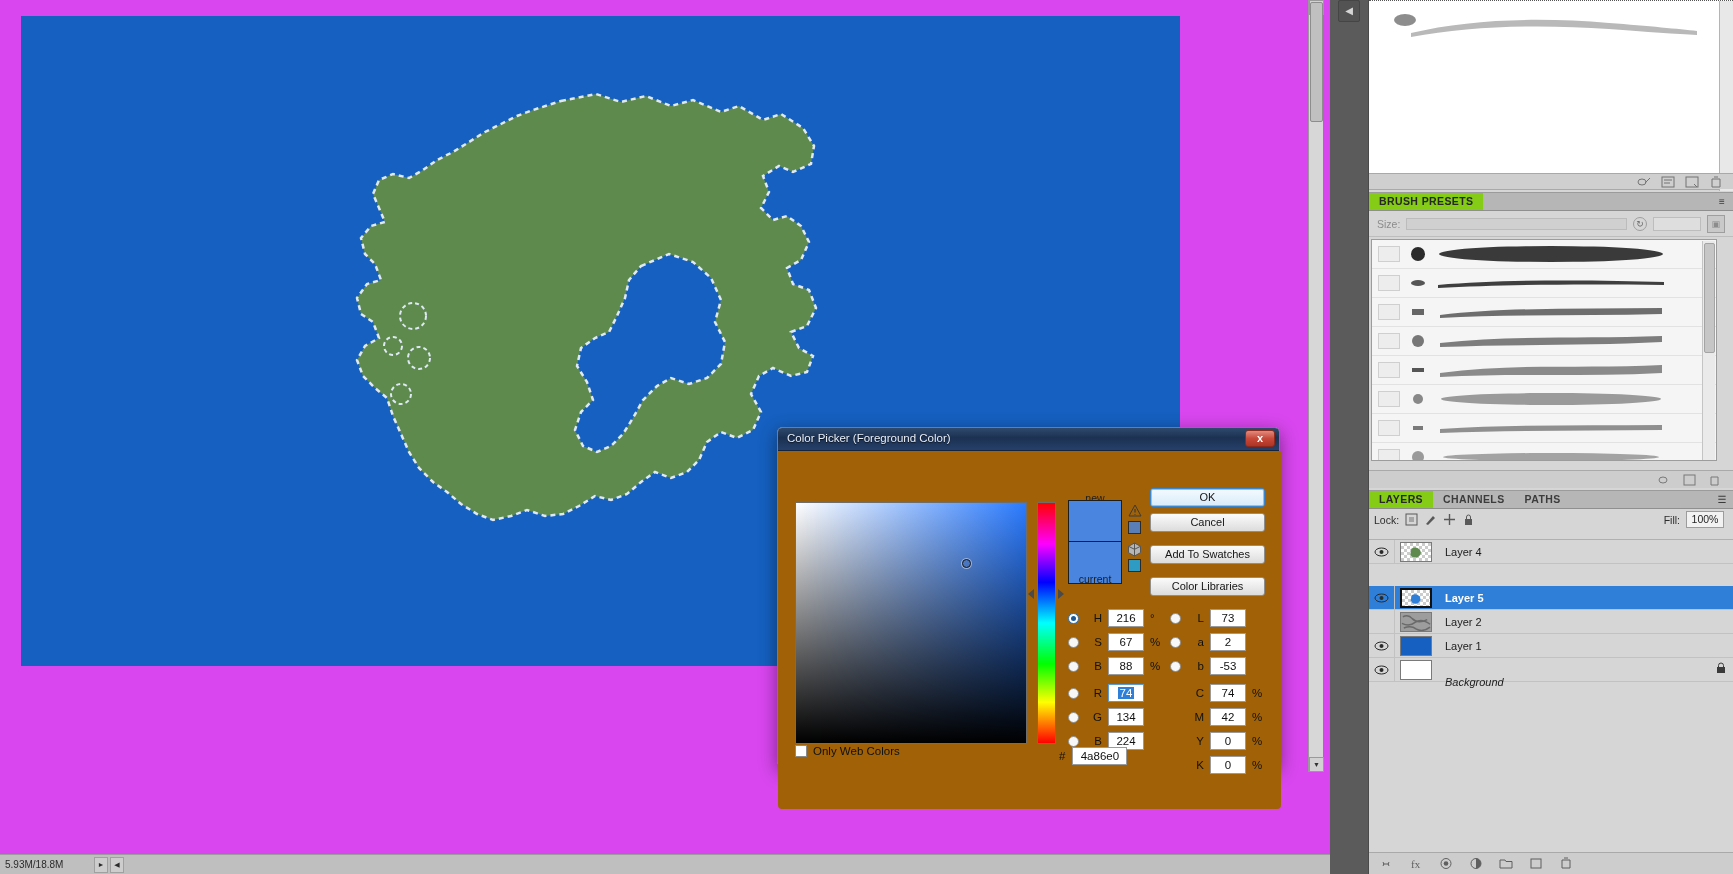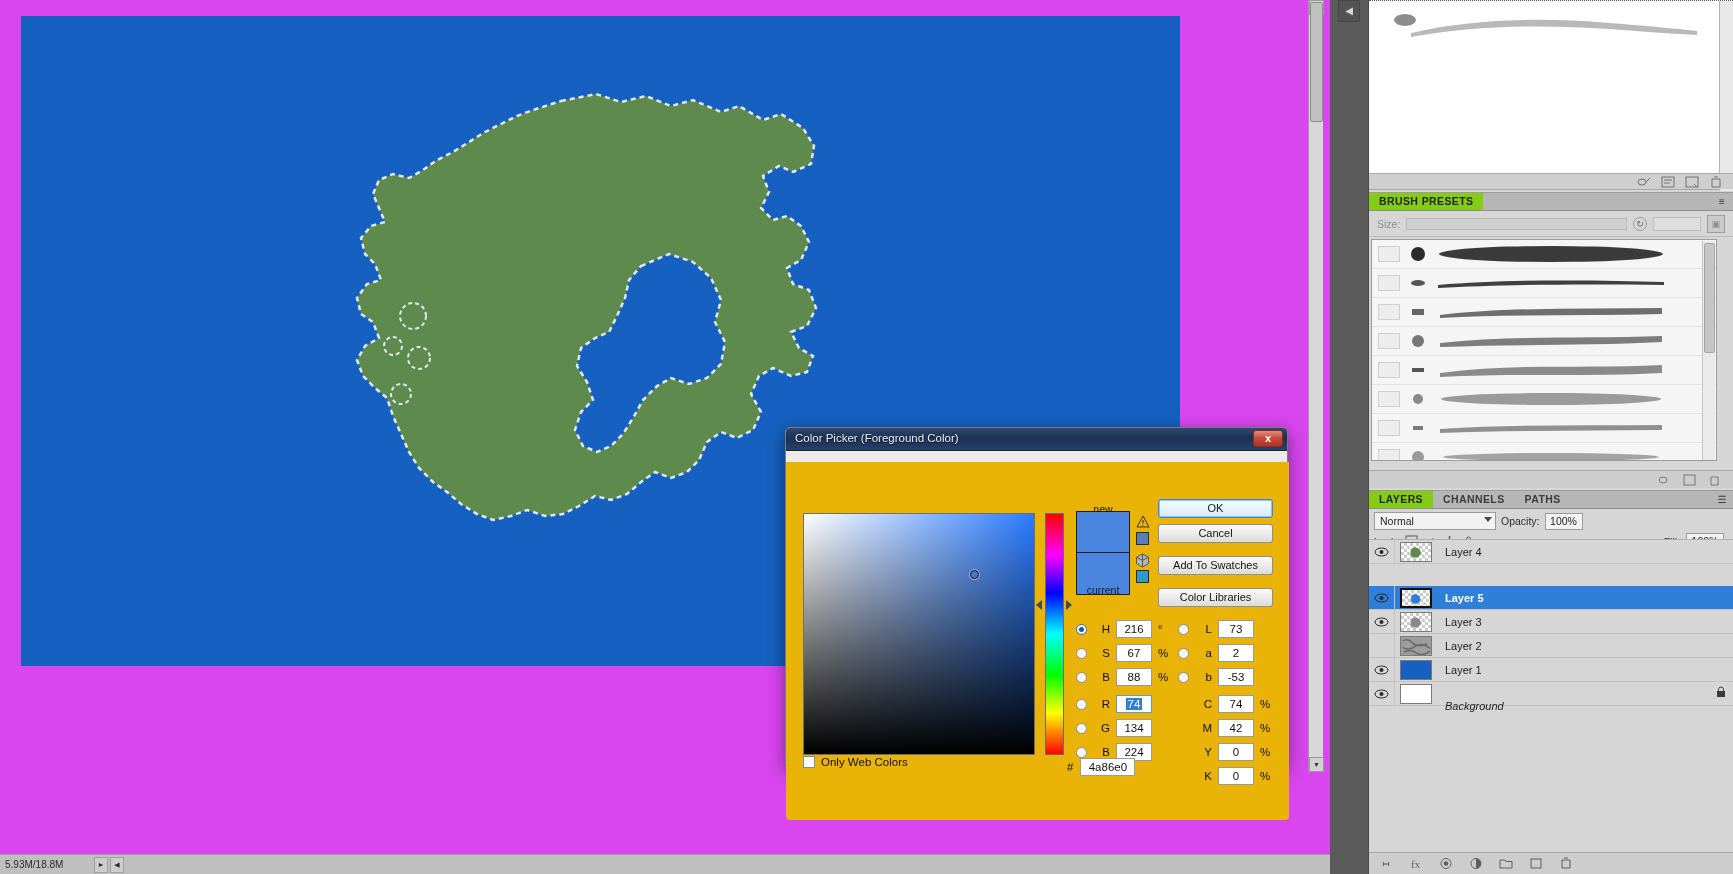--- a/index.html
+++ b/index.html
@@ -240,21 +240,20 @@
   }
   #layers-footer .lf { width:14px; height:13px; opacity:.75; }
 
   
   #color-picker {
     position:absolute; left:777px; top:427px; width:503px; height:340px;
     background:#eceae6;
     border:1px solid #7b7b7b;
     border-radius:5px;
     box-shadow:0 5px 18px rgba(0,0,0,.45);
-    margin-left:8px;
   }
   #cp-titlebar {
     height:23px;
     background:linear-gradient(180deg,#2e4a6d 0%,#1c3152 45%,#25406a 100%);
     border-radius:4px 4px 0 0;
     position:relative;
     border-bottom:1px solid #14243c;
   }
   #cp-title {
     position:absolute; left:9px; top:4px;
@@ -262,22 +261,22 @@
     text-shadow:0 1px 1px rgba(0,0,0,.7);
   }
   #cp-close {
     position:absolute; right:4px; top:2px; width:30px; height:17px;
     background:linear-gradient(180deg,#e28b7e 0%,#c7493a 50%,#ad3426 100%);
     border:1px solid #8d2a1e; border-radius:3px;
     color:#fff; font-size:11px; font-weight:bold;
     text-align:center; line-height:15px;
   }
   #cp-body {
-    position:absolute; left:0; top:34px; width:503px; height:358px;
-    background:#eab308; border-radius:0 0 4px 4px;
+    position:absolute; left:0; top:23px; width:503px; height:358px;
+    background:#a16207; border-radius:0 0 4px 4px;
   }
   #sv-field {
     position:absolute; left:17px; top:51px; width:232px; height:242px;
     border:1px solid #6e6e6e;
     background:
       linear-gradient(180deg, rgba(0,0,0,0) 0%, rgba(0,0,0,1) 100%),
       linear-gradient(90deg, #ffffff 0%, #2b7bff 100%);
   }
   #sv-marker {
     position:absolute; width:9px; height:9px; border-radius:50%;
@@ -580,28 +579,20 @@
     </div>
 
     <div id="layers-panel">
       <div class="panel-tabs">
         <div class="panel-tab active">LAYERS</div>
         <div class="panel-tab">CHANNELS</div>
         <div class="panel-tab">PATHS</div>
         <div class="panel-menu-btn">☰</div>
       </div>
 
-      <div id="blend-row">
-        <div class="select-box" id="blend-mode">
-          <span>Normal</span>
-          <span class="chev"></span>
-        </div>
-        <span class="mini-label">Opacity:</span>
-        <div class="mini-field">100%</div>
-      </div>
 
       <div id="lock-row">
         <span>Lock:</span>
         <svg class="lock-icon" viewBox="0 0 13 13">
             <rect x="1" y="1" width="11" height="11" fill="none" stroke="#3a3a3a"></rect>
             <rect x="4" y="4" width="5" height="5" fill="#999"></rect>
           </svg>
         <svg class="lock-icon" viewBox="0 0 13 13">
             <path d="M2,11 L9,3 L11,5 L4,12 Z" fill="#3a3a3a"></path>
           </svg>
@@ -650,38 +641,20 @@
                 <div class="checker"></div>
               <svg viewBox="0 0 32 20" style="position:absolute;inset:0;">
                   <path d="M11,6 q5,-3 9,1 q3,5 -2,8 q-6,2 -8,-3 z" fill="#2f7fd8"></path>
                 </svg>
             </div>
           </div>
           <div class="layer-name">Layer 5</div>
           <div class="lock-cell"></div>
         </div>
 
-        <div class="layer-row">
-          <div class="eye-cell">
-            <svg class="eye" viewBox="0 0 15 10">
-                <ellipse cx="7.5" cy="5" rx="6.5" ry="4" fill="none" stroke="#2a2a2a"></ellipse>
-                <circle cx="7.5" cy="5" r="2" fill="#2a2a2a"></circle>
-              </svg>
-          </div>
-          <div class="thumb-cell">
-            <div class="lthumb">
-                <div class="checker"></div>
-              <svg viewBox="0 0 32 20" style="position:absolute;inset:0;">
-                  <path d="M11,6 q5,-3 9,1 q3,5 -2,8 q-6,2 -8,-3 z" fill="#8a8a8a"></path>
-                </svg>
-            </div>
-          </div>
-          <div class="layer-name">Layer 3</div>
-          <div class="lock-cell"></div>
-        </div>
 
         <div class="layer-row">
           <div class="eye-cell"></div>
           <div class="thumb-cell">
             <div class="lthumb">
               <svg viewBox="0 0 32 20" style="position:absolute;inset:0;">
                 <rect width="32" height="20" fill="#9d9d9d"></rect>
                 <path d="M2,4 q6,-3 10,2 q6,6 16,1 M1,11 q8,4 14,-1 q7,-5 16,2 M3,16 q8,-3 13,1 q7,4 15,-2" stroke="#6a6a6a" fill="none" stroke-width="1.6"></path>
               </svg>
             </div>

